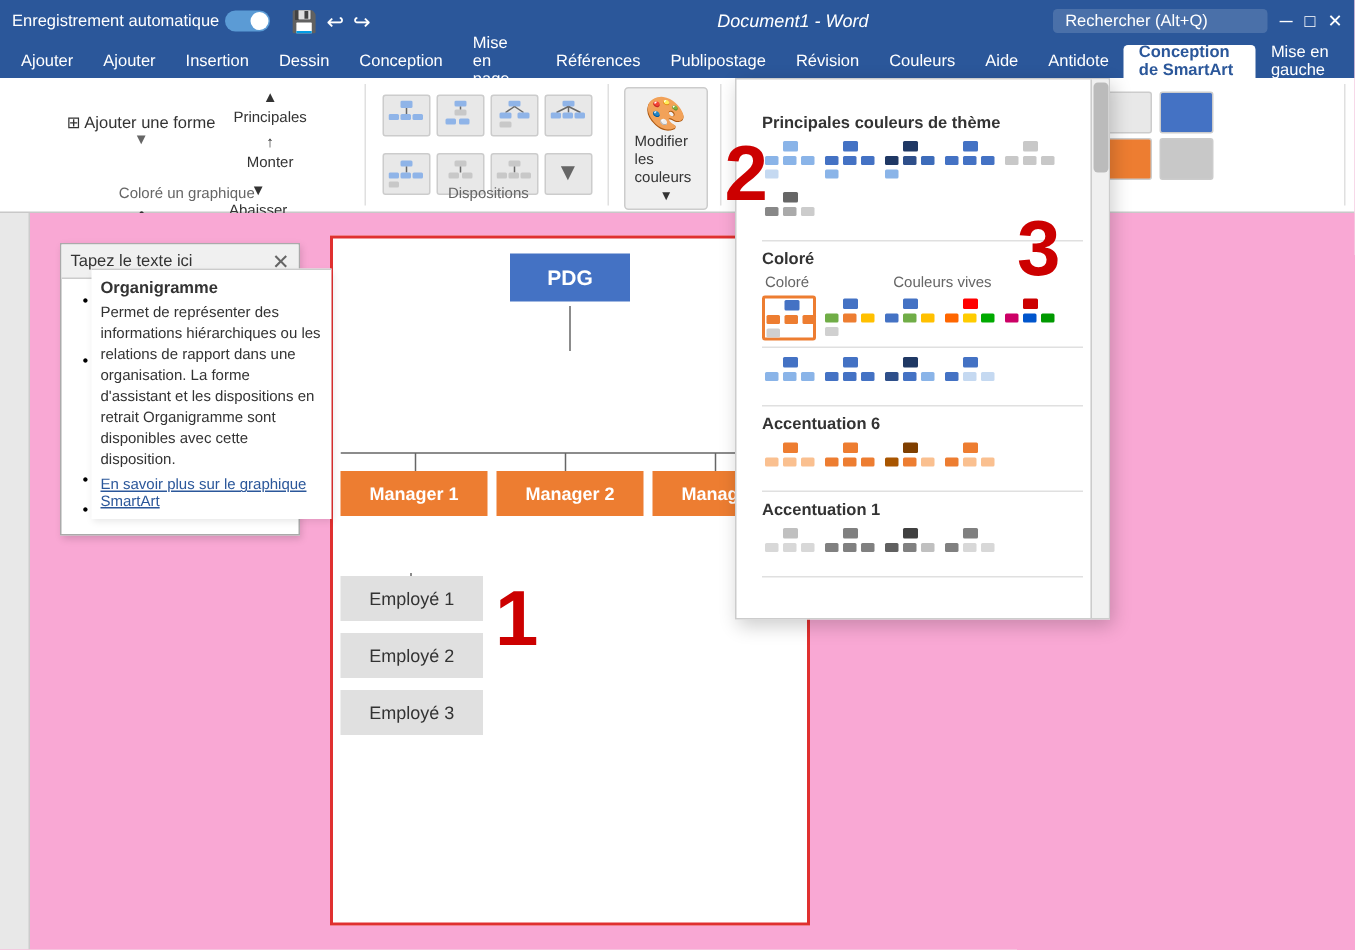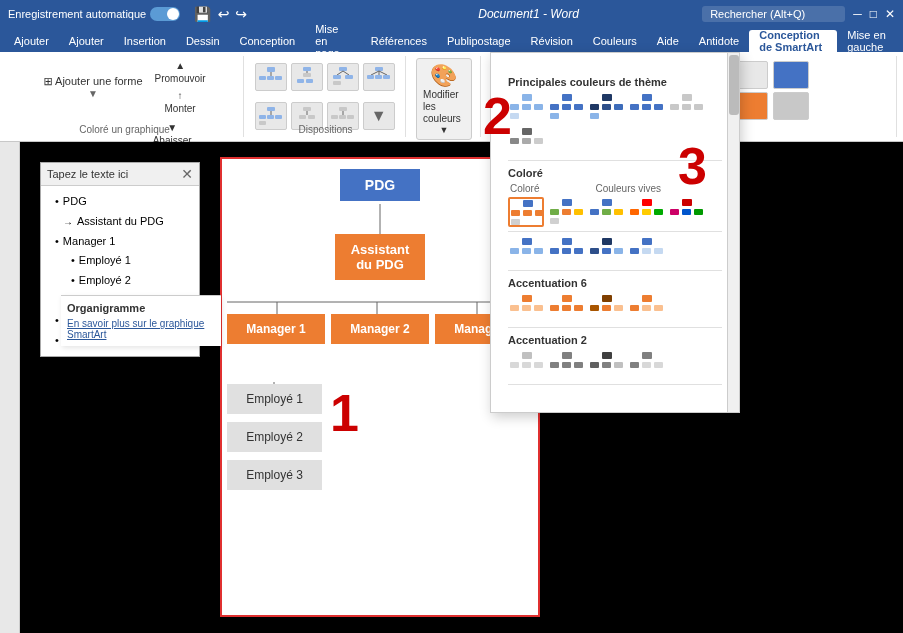--- a/index.html
+++ b/index.html
@@ -420,21 +420,21 @@
   <div class="ribbon-group" style="min-width:130px;">
     <div class="ribbon-group-content">
       <div style="display:flex; align-items:center; gap:4px; margin-bottom:2px;">
         <div class="ribbon-btn">
           <span style="font-size:11px;">⊞ <span>Ajouter une forme</span></span>
           <span style="font-size:10px; color:#666;">▼</span>
         </div>
         <div style="display:flex; flex-direction:column; gap:2px;">
           <div class="ribbon-btn" style="font-size:10px; display:flex; align-items:center; gap:2px;">
               <span>▲</span>
-              <span>Promouvoir</span>
+              <span>Principales</span>
             </div>
           <div class="ribbon-btn" style="font-size:10px; display:flex; align-items:center; gap:2px;">
               <span>↑</span>
               <span>Monter</span>
             </div>
         </div>
       </div>
       <div style="display:flex; align-items:center; gap:4px;">
         <div class="ribbon-btn" style="font-size:11px;">• <span>Ajouter une puce</span></div>
         <div style="display:flex; flex-direction:column; gap:2px;">
@@ -567,21 +567,21 @@
       <div style="width:36px;height:28px;background:#ed7d31;border:1px solid #ccc;border-radius:2px;cursor:pointer;"></div>
       <div style="width:36px;height:28px;background:#4472c4;border:1px solid #ccc;border-radius:2px;cursor:pointer;"></div>
       <div style="width:36px;height:28px;background:#e8e8e8;border:1px solid #ccc;border-radius:2px;cursor:pointer;"></div>
       <div style="width:36px;height:28px;background:#ed7d31;border:1px solid #ccc;border-radius:2px;cursor:pointer;"></div>
       <div style="width:36px;height:28px;background:#c8c8c8;border:1px solid #ccc;border-radius:2px;cursor:pointer;"></div>
     </div>
     <div class="ribbon-group-label" style="bottom:2px;">les SmartArt</div>
   </div>
 </div>
 
-<div class="document-area" style="position:relative; height:491px; background:#000000; display:flex; overflow:hidden;">
+<div class="document-area" style="position:relative; height:491px; background:#f9a8d4; display:flex; overflow:hidden;">
 
   <div style="width:20px; background:#e8e8e8; border-right:1px solid #ccc;"></div>
 
   <div style="flex:1; position:relative; overflow:hidden;">
 
     <div class="text-pane">
       <div class="text-pane-header">
         <span>Tapez le texte ici</span>
         <span class="text-pane-close">✕</span>
       </div>
@@ -591,40 +591,37 @@
         <div class="tree-item">Manager 1</div>
         <div class="tree-sub2">Employé 1</div>
         <div class="tree-sub2">Employé 2</div>
         <div class="tree-sub2">Employé 3</div>
         <div class="tree-item">Manager 2</div>
         <div class="tree-item">Manager 3</div>
       </div>
 
       <div style="margin-top:4px;" class="org-description">
         <h4>Organigramme</h4>
+        <p style="font-size:10px; line-height:1.4; color:#333; margin-bottom:4px;">Permet de représenter des informations hiérarchiques ou les relations de rapport dans une organisation. La forme d'assistant et les dispositions en retrait Organigramme sont disponibles avec cette disposition.</p>
         <a class="org-link" style="font-size:10px;">En savoir plus sur le graphique SmartArt</a>
       </div>
     </div>
 
     <div class="num-label num-1">1</div>
 
     <div class="smartart-container">
 
       <div class="org-pdg">
         <span>PDG</span>
       </div>
 
       <svg style="position:absolute; top:45px; left:50%; transform:translateX(-50%);" width="2" height="30">
         <line x1="1" y1="0" x2="1" y2="30" stroke="#666" stroke-width="1"></line>
       </svg>
 
-      <div class="org-assistant">
-        <span style="white-space:pre-line;">Assistant
-du PDG</span>
-      </div>
 
       <svg style="position:absolute; top:128px; left:5px; right:5px;" width="300" height="30">
         <line x1="0" y1="15" x2="300" y2="15" stroke="#666" stroke-width="1"></line>
         <line x1="50" y1="15" x2="50" y2="30" stroke="#666" stroke-width="1"></line>
         <line x1="150" y1="15" x2="150" y2="30" stroke="#666" stroke-width="1"></line>
         <line x1="250" y1="15" x2="250" y2="30" stroke="#666" stroke-width="1"></line>
       </svg>
 
       <div class="org-managers">
         <div class="org-manager org-m1">Manager 1</div>
@@ -828,21 +825,21 @@
             <rect x="13" y="1" width="10" height="7" fill="#ed7d31" rx="1"></rect>
             <rect x="1" y="11" width="9" height="6" fill="#ed7d31" rx="1"></rect>
             <rect x="13" y="11" width="9" height="6" fill="#fac090" rx="1"></rect>
             <rect x="25" y="11" width="9" height="6" fill="#fac090" rx="1"></rect>
           </svg>
       </div>
     </div>
 
     <hr class="section-divider">
 
-    <div class="dropdown-section-title">Accentuation 2</div>
+    <div class="dropdown-section-title">Accentuation 1</div>
     <div class="color-options-row">
       <div class="color-option">
         <svg viewBox="0 0 36 30">
             <rect x="13" y="1" width="10" height="7" fill="#c0c0c0" rx="1"></rect>
             <rect x="1" y="11" width="9" height="6" fill="#d8d8d8" rx="1"></rect>
             <rect x="13" y="11" width="9" height="6" fill="#d8d8d8" rx="1"></rect>
             <rect x="25" y="11" width="9" height="6" fill="#d8d8d8" rx="1"></rect>
           </svg>
       </div>
       <div class="color-option">

